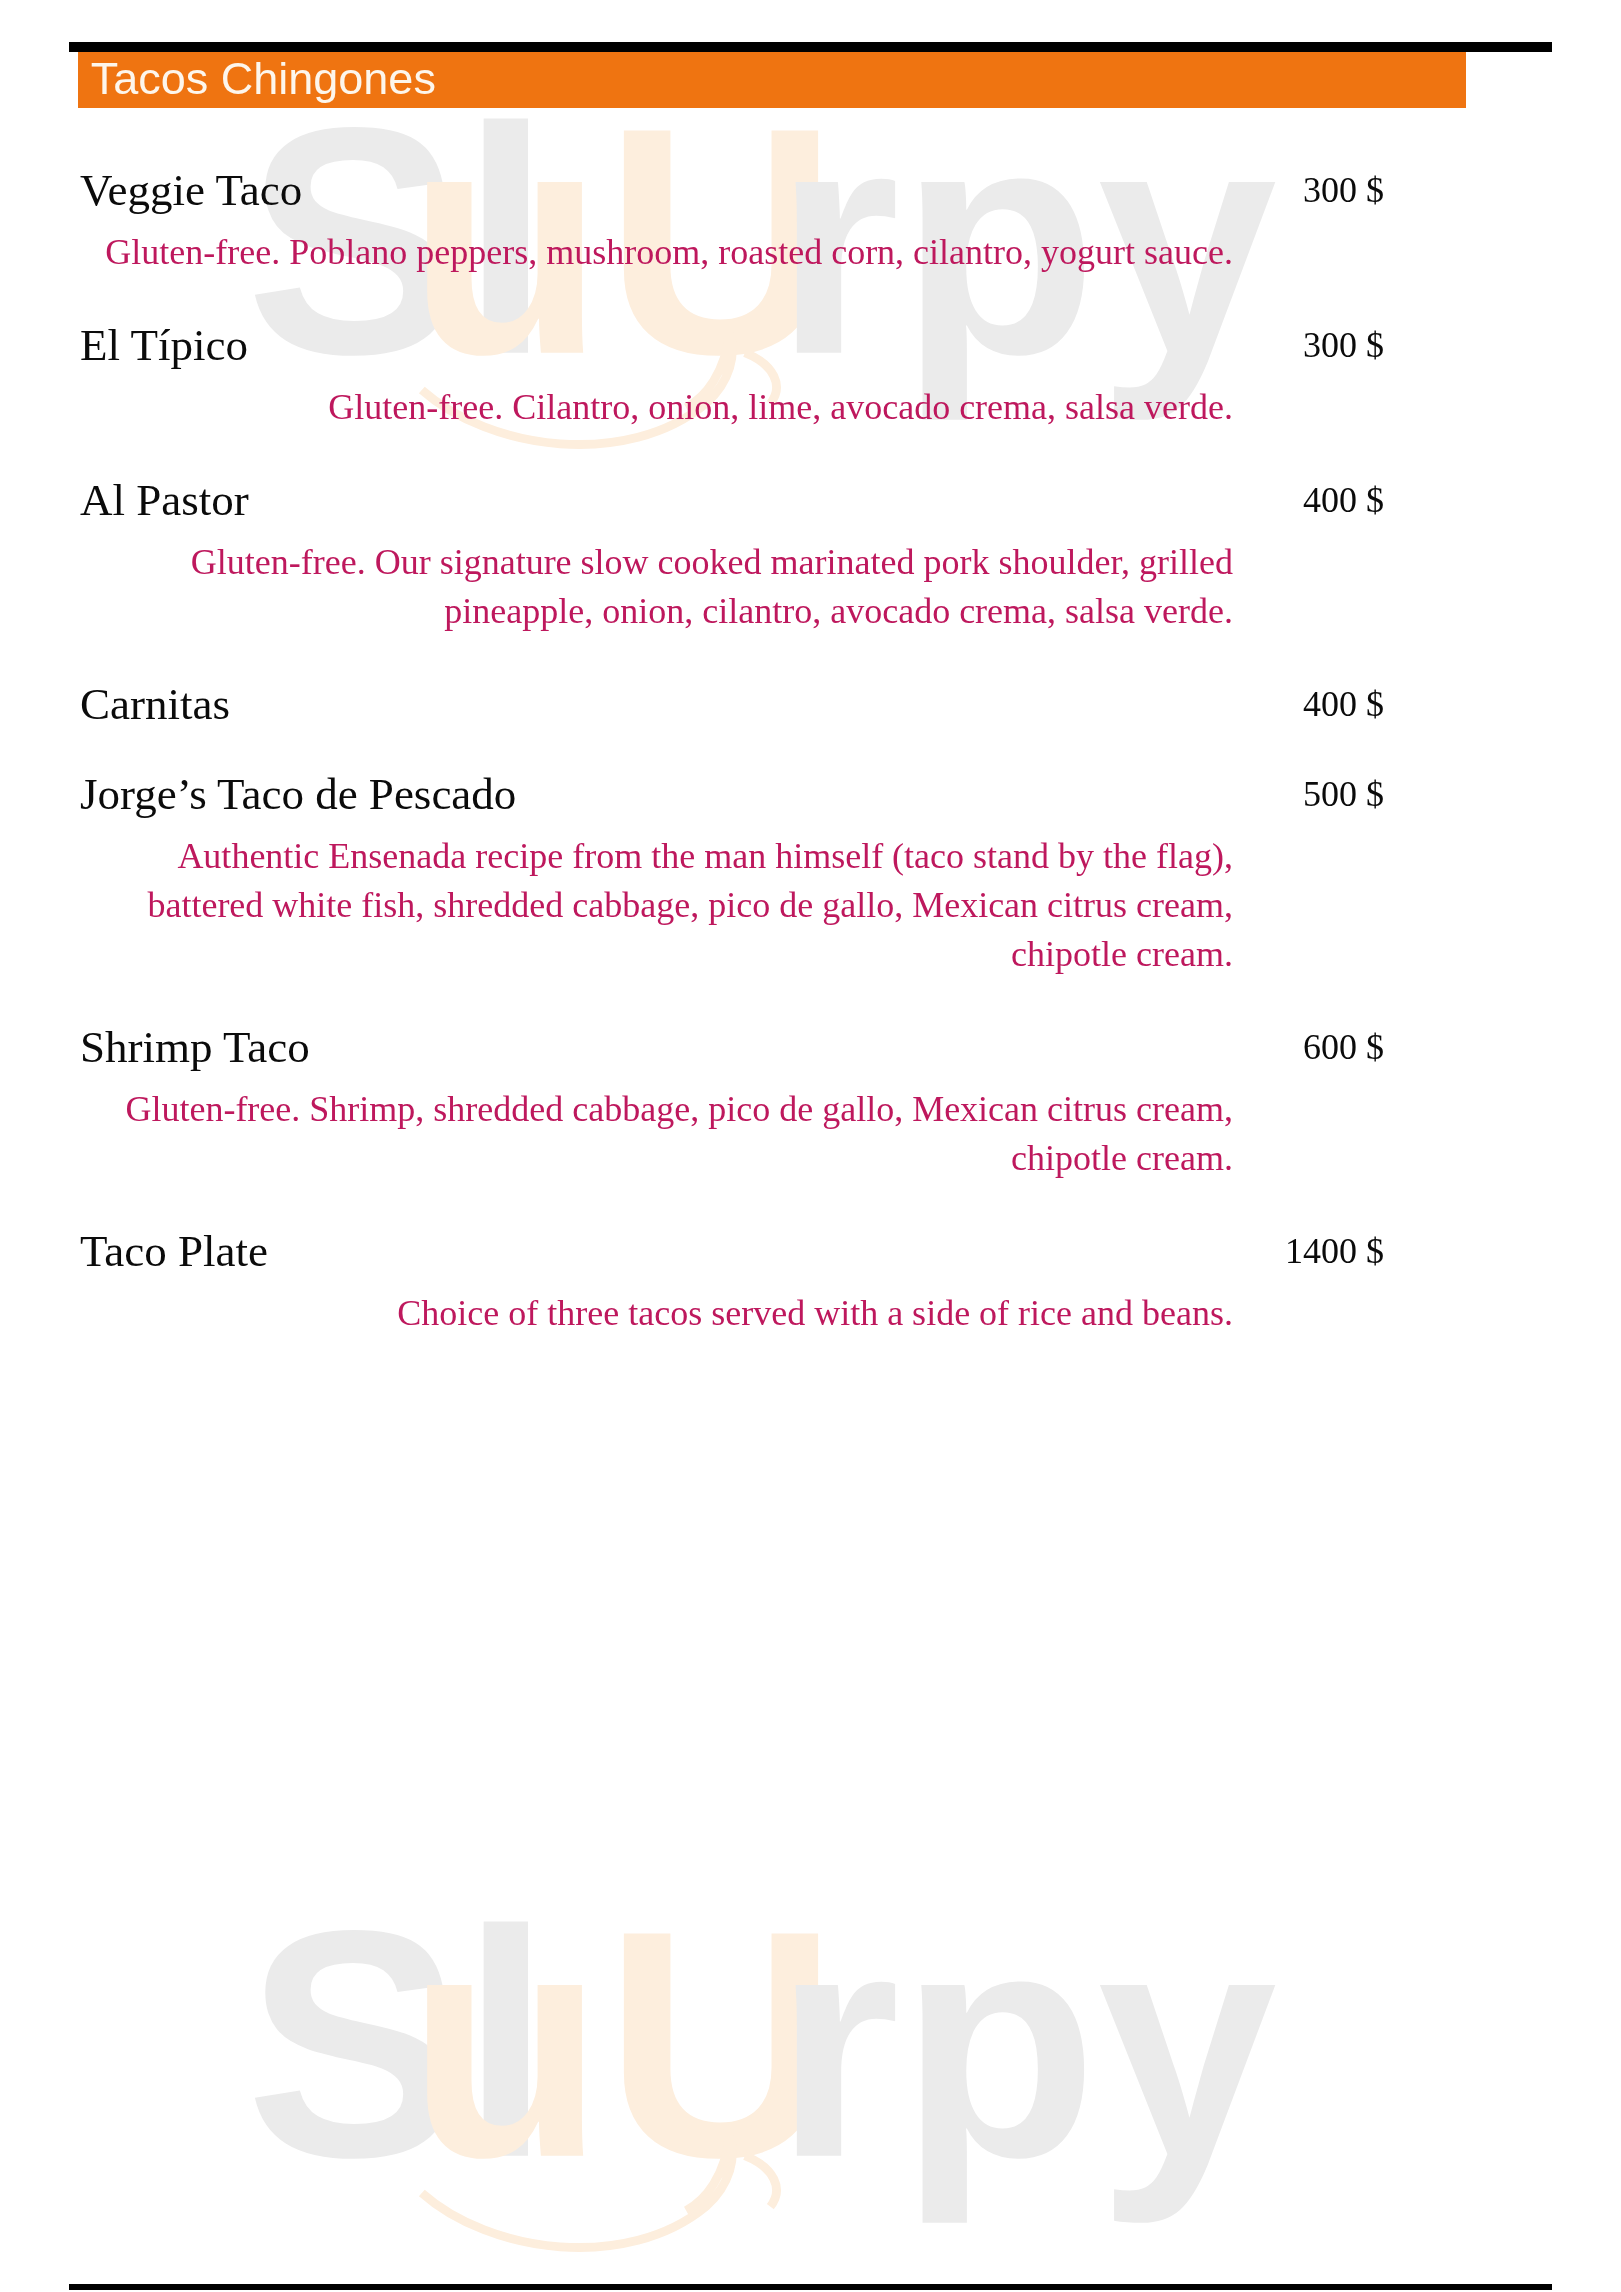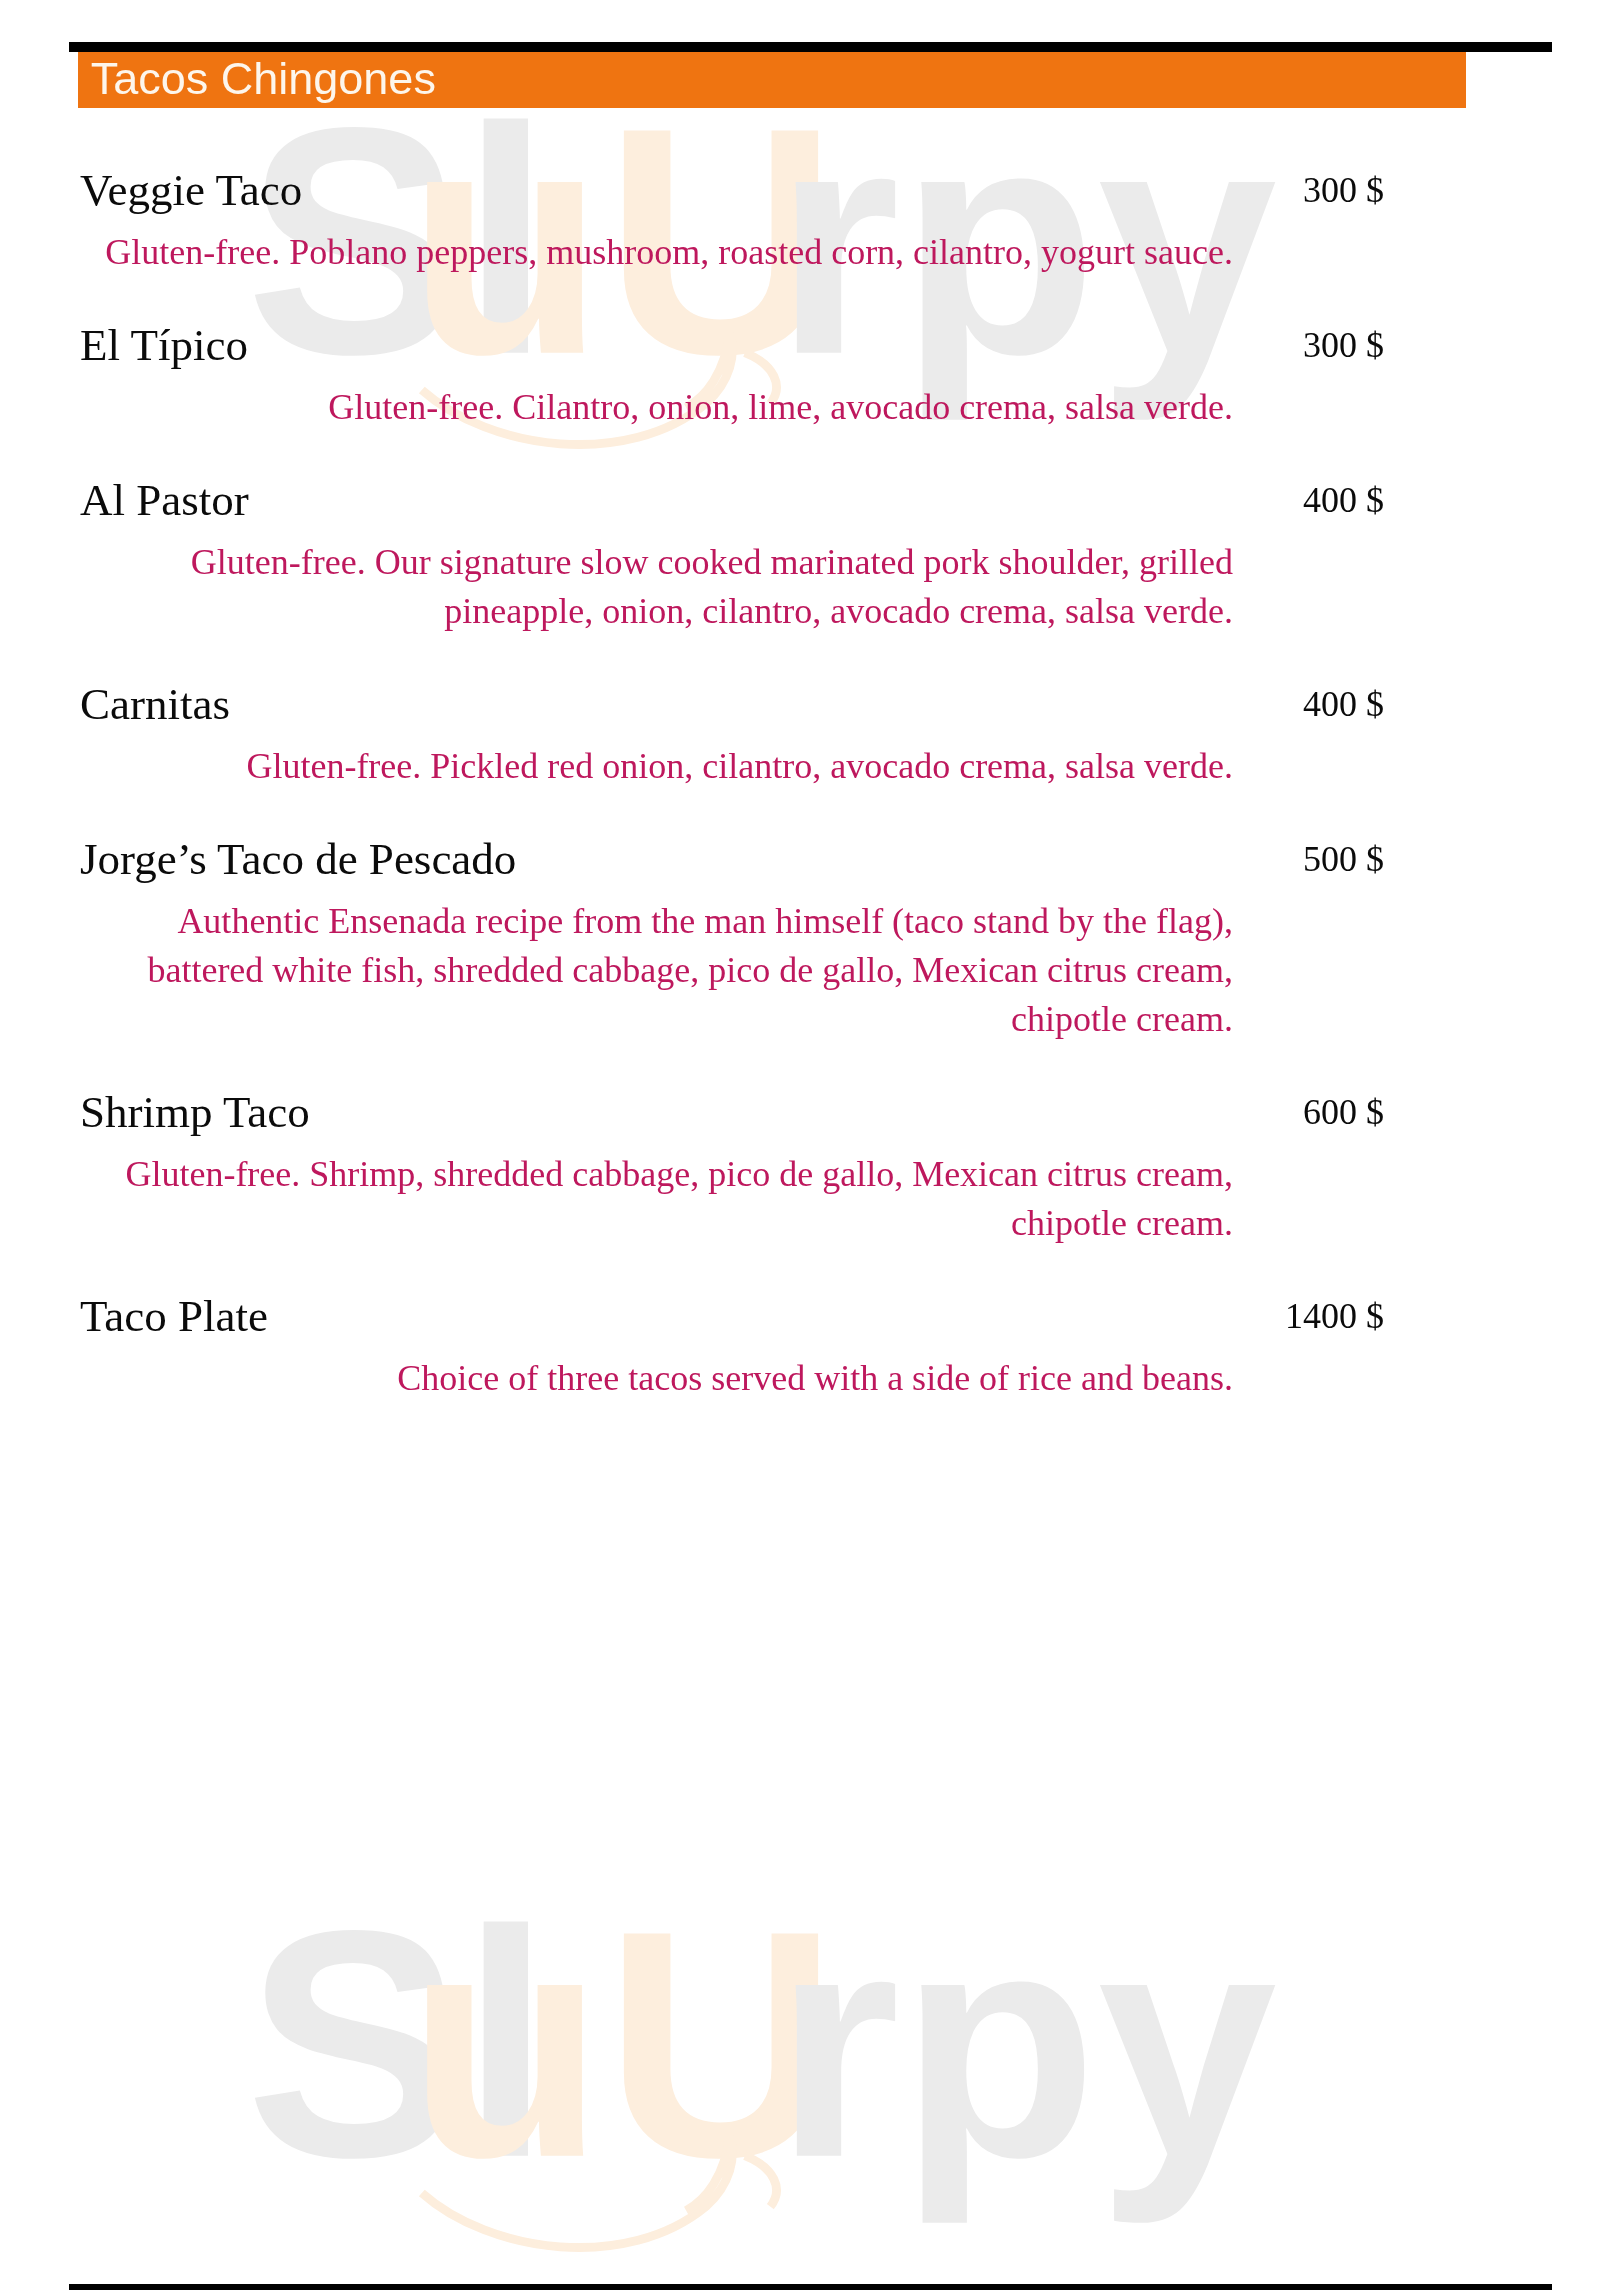--- a/index.html
+++ b/index.html
@@ -184,21 +184,20 @@
         <span class="item-price">400 $</span>
       </div>
       <p class="item-desc">Gluten-free. Our signature slow cooked marinated pork shoulder, grilled pineapple, onion, cilantro, avocado crema, salsa verde.</p>
     </div>
 
     <div class="menu-item">
       <div class="item-head">
         <span class="item-name">Carnitas</span>
         <span class="item-price">400 $</span>
       </div>
-      <p class="item-desc">Gluten-free. Pickled red onion, cilantro, avocado crema, salsa verde.</p>
     </div>
 
     <div class="menu-item">
       <div class="item-head">
         <span class="item-name">Jorge’s Taco de Pescado</span>
         <span class="item-price">500 $</span>
       </div>
       <p class="item-desc">Authentic Ensenada recipe from the man himself (taco stand by the flag), battered white fish, shredded cabbage, pico de gallo, Mexican citrus cream, chipotle cream.</p>
     </div>
 

